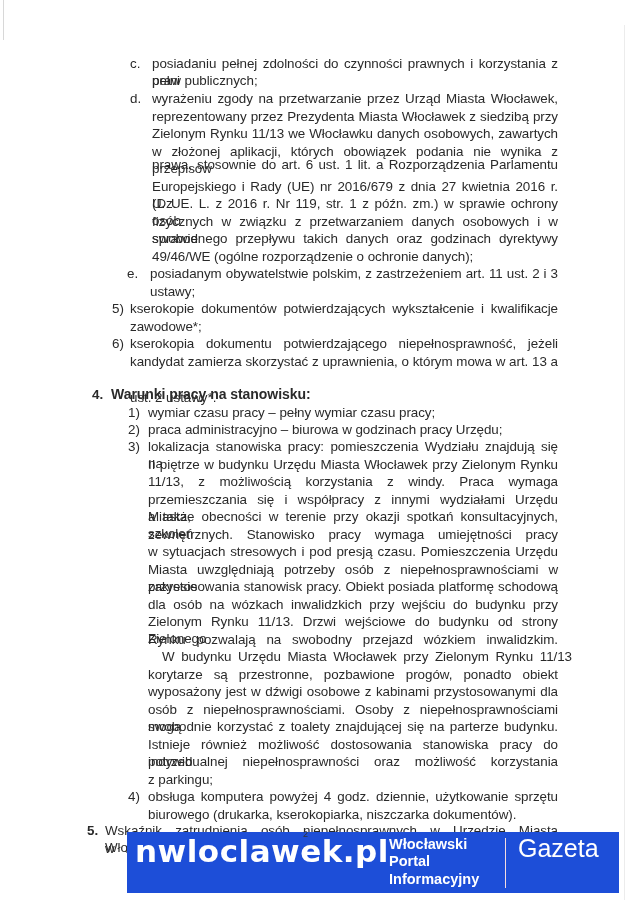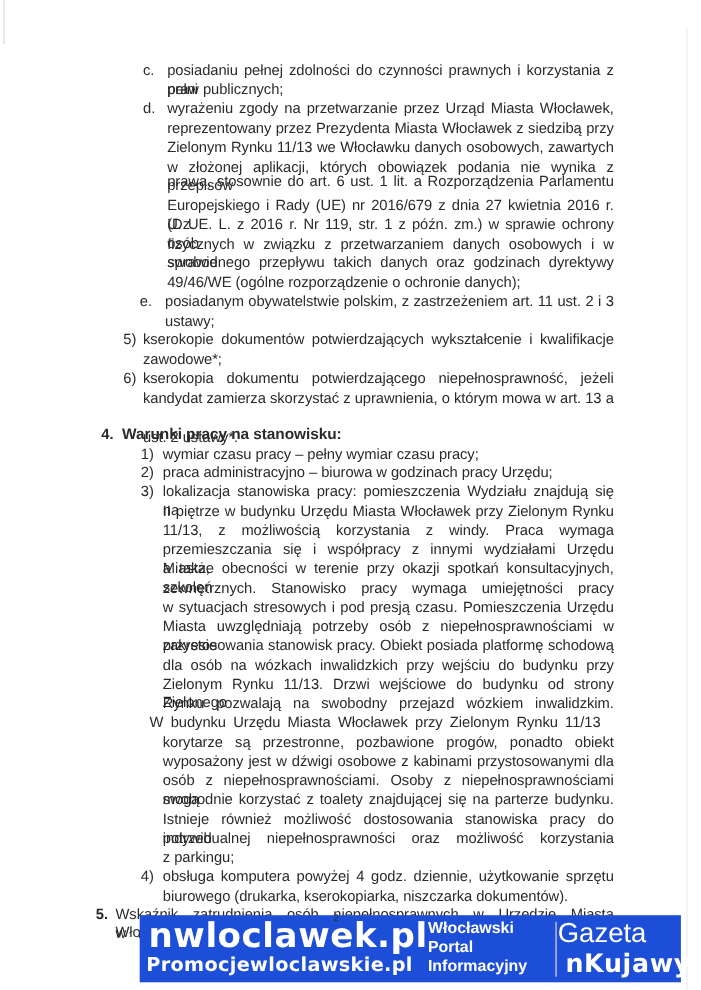--- a/index.html
+++ b/index.html
@@ -20,21 +20,21 @@
   .banner {
     position: absolute; left: 127px; top: 832px; width: 492px; height: 61px;
     background: #1d4ed8; color: #ffffff; z-index: 2;
   }
   .banner .b1 { position: absolute; left: 8px; top: 2px; font-family: "DejaVu Sans", sans-serif; font-weight: bold; font-size: 31px; letter-spacing: 0.5px; line-height: 34px; }
   .banner .b2 { position: absolute; left: 6px; top: 35px; font-family: "DejaVu Sans", sans-serif; font-weight: bold; font-size: 17.5px; letter-spacing: 0.3px; line-height: 22px; }
   .banner .portal { position: absolute; left: 262px; top: 4px; font-size: 14.5px; line-height: 17px; font-weight: bold; }
   .banner .portal2 { position: absolute; left: 262px; top: 21px; font-size: 14.5px; line-height: 17px; font-weight: bold; }
   .banner .portal3 { position: absolute; left: 262px; top: 39px; font-size: 14.5px; line-height: 17px; font-weight: bold; }
   .banner .divider { position: absolute; left: 378px; top: 6px; width: 1px; height: 50px; background: #f4dde0; }
-  .banner .gz1 { position: absolute; left: 380px; top: 2px; font-size: 25px; line-height: 28px; }
+  .banner .gz1 { position: absolute; left: 391px; top: 2px; font-size: 25px; line-height: 28px; }
   .banner .gz2 { position: absolute; left: 387px; top: 32px; font-family: "DejaVu Sans", sans-serif; font-weight: bold; font-size: 23px; line-height: 26px; letter-spacing: 0.6px; }
 </style>
 </head>
 <body>
 
 <div class="page-edge-left"></div>
 <div class="page-edge-right"></div>
 
 <div>
   <span class="marker" style="left:130px;top:55px;">c.</span>
@@ -91,21 +91,21 @@
   <div class="line just" style="left:148px;top:473px;width:410px;">11/13, z możliwością korzystania z windy. Praca wymaga</div>
   <div class="line just" style="left:148px;top:490.5px;width:410px;">przemieszczania się i współpracy z innymi wydziałami Urzędu Miasta,</div>
   <div class="line just" style="left:148px;top:508px;width:410px;">a także obecności w terenie przy okazji spotkań konsultacyjnych, szkoleń</div>
   <div class="line just" style="left:148px;top:525.5px;width:410px;">zewnętrznych. Stanowisko pracy wymaga umiejętności pracy</div>
   <div class="line just" style="left:148px;top:543px;width:410px;">w sytuacjach stresowych i pod presją czasu. Pomieszczenia Urzędu</div>
   <div class="line just" style="left:148px;top:560.5px;width:410px;">Miasta uwzględniają potrzeby osób z niepełnosprawnościami w zakresie</div>
   <div class="line just" style="left:148px;top:578px;width:410px;">przystosowania stanowisk pracy. Obiekt posiada platformę schodową</div>
   <div class="line just" style="left:148px;top:595.5px;width:410px;">dla osób na wózkach inwalidzkich przy wejściu do budynku przy</div>
   <div class="line just" style="left:148px;top:613px;width:410px;">Zielonym Rynku 11/13. Drzwi wejściowe do budynku od strony Zielonego</div>
   <div class="line just" style="left:148px;top:630.5px;width:410px;">Rynku pozwalają na swobodny przejazd wózkiem inwalidzkim.</div>
-  <div class="line just" style="left:136px;top:648px;width:410px;">W budynku Urzędu Miasta Włocławek przy Zielonym Rynku 11/13</div>
+  <div class="line just" style="left:162px;top:648px;width:410px;">W budynku Urzędu Miasta Włocławek przy Zielonym Rynku 11/13</div>
   <div class="line just" style="left:148px;top:665.5px;width:410px;">korytarze są przestronne, pozbawione progów, ponadto obiekt</div>
   <div class="line just" style="left:148px;top:683px;width:410px;">wyposażony jest w dźwigi osobowe z kabinami przystosowanymi dla</div>
   <div class="line just" style="left:148px;top:700.5px;width:410px;">osób z niepełnosprawnościami. Osoby z niepełnosprawnościami mogą</div>
   <div class="line just" style="left:148px;top:718px;width:410px;">swobodnie korzystać z toalety znajdującej się na parterze budynku.</div>
   <div class="line just" style="left:148px;top:735.5px;width:410px;">Istnieje również możliwość dostosowania stanowiska pracy do potrzeb</div>
   <div class="line just" style="left:148px;top:753px;width:410px;">indywidualnej niepełnosprawności oraz możliwość korzystania</div>
   <div class="line" style="left:148px;top:770.5px;">z parkingu;</div>
 
   <span class="marker" style="left:128px;top:788px;">4)</span>
   <div class="line just" style="left:148px;top:788px;width:410px;">obsługa komputera powyżej 4 godz. dziennie, użytkowanie sprzętu</div>
@@ -115,20 +115,18 @@
 <div>
   <span class="marker bold" style="left:87px;top:822px;">5.</span>
   <div class="line just" style="left:105px;top:822px;width:453px;">Wskaźnik zatrudnienia osób niepełnosprawnych w Urzędzie Miasta Włocławek,</div>
   <div class="line just" style="left:105px;top:839.5px;width:453px;">w rozumieniu przepisów o rehabilitacji zawodowej i społecznej oraz</div>
 </div>
 
 <div class="page-number">2</div>
 
 <div class="banner">
   <div class="b1">nwloclawek.pl</div>
-  <div class="b2">Promocjewloclawskie.pl</div>
   <div class="portal">Włocławski</div>
   <div class="portal2">Portal</div>
   <div class="portal3">Informacyjny</div>
   <div class="divider"></div>
   <div class="gz1">Gazeta</div>
-  <div class="gz2">nKujawy</div>
 </div>
 
 </body></html>

